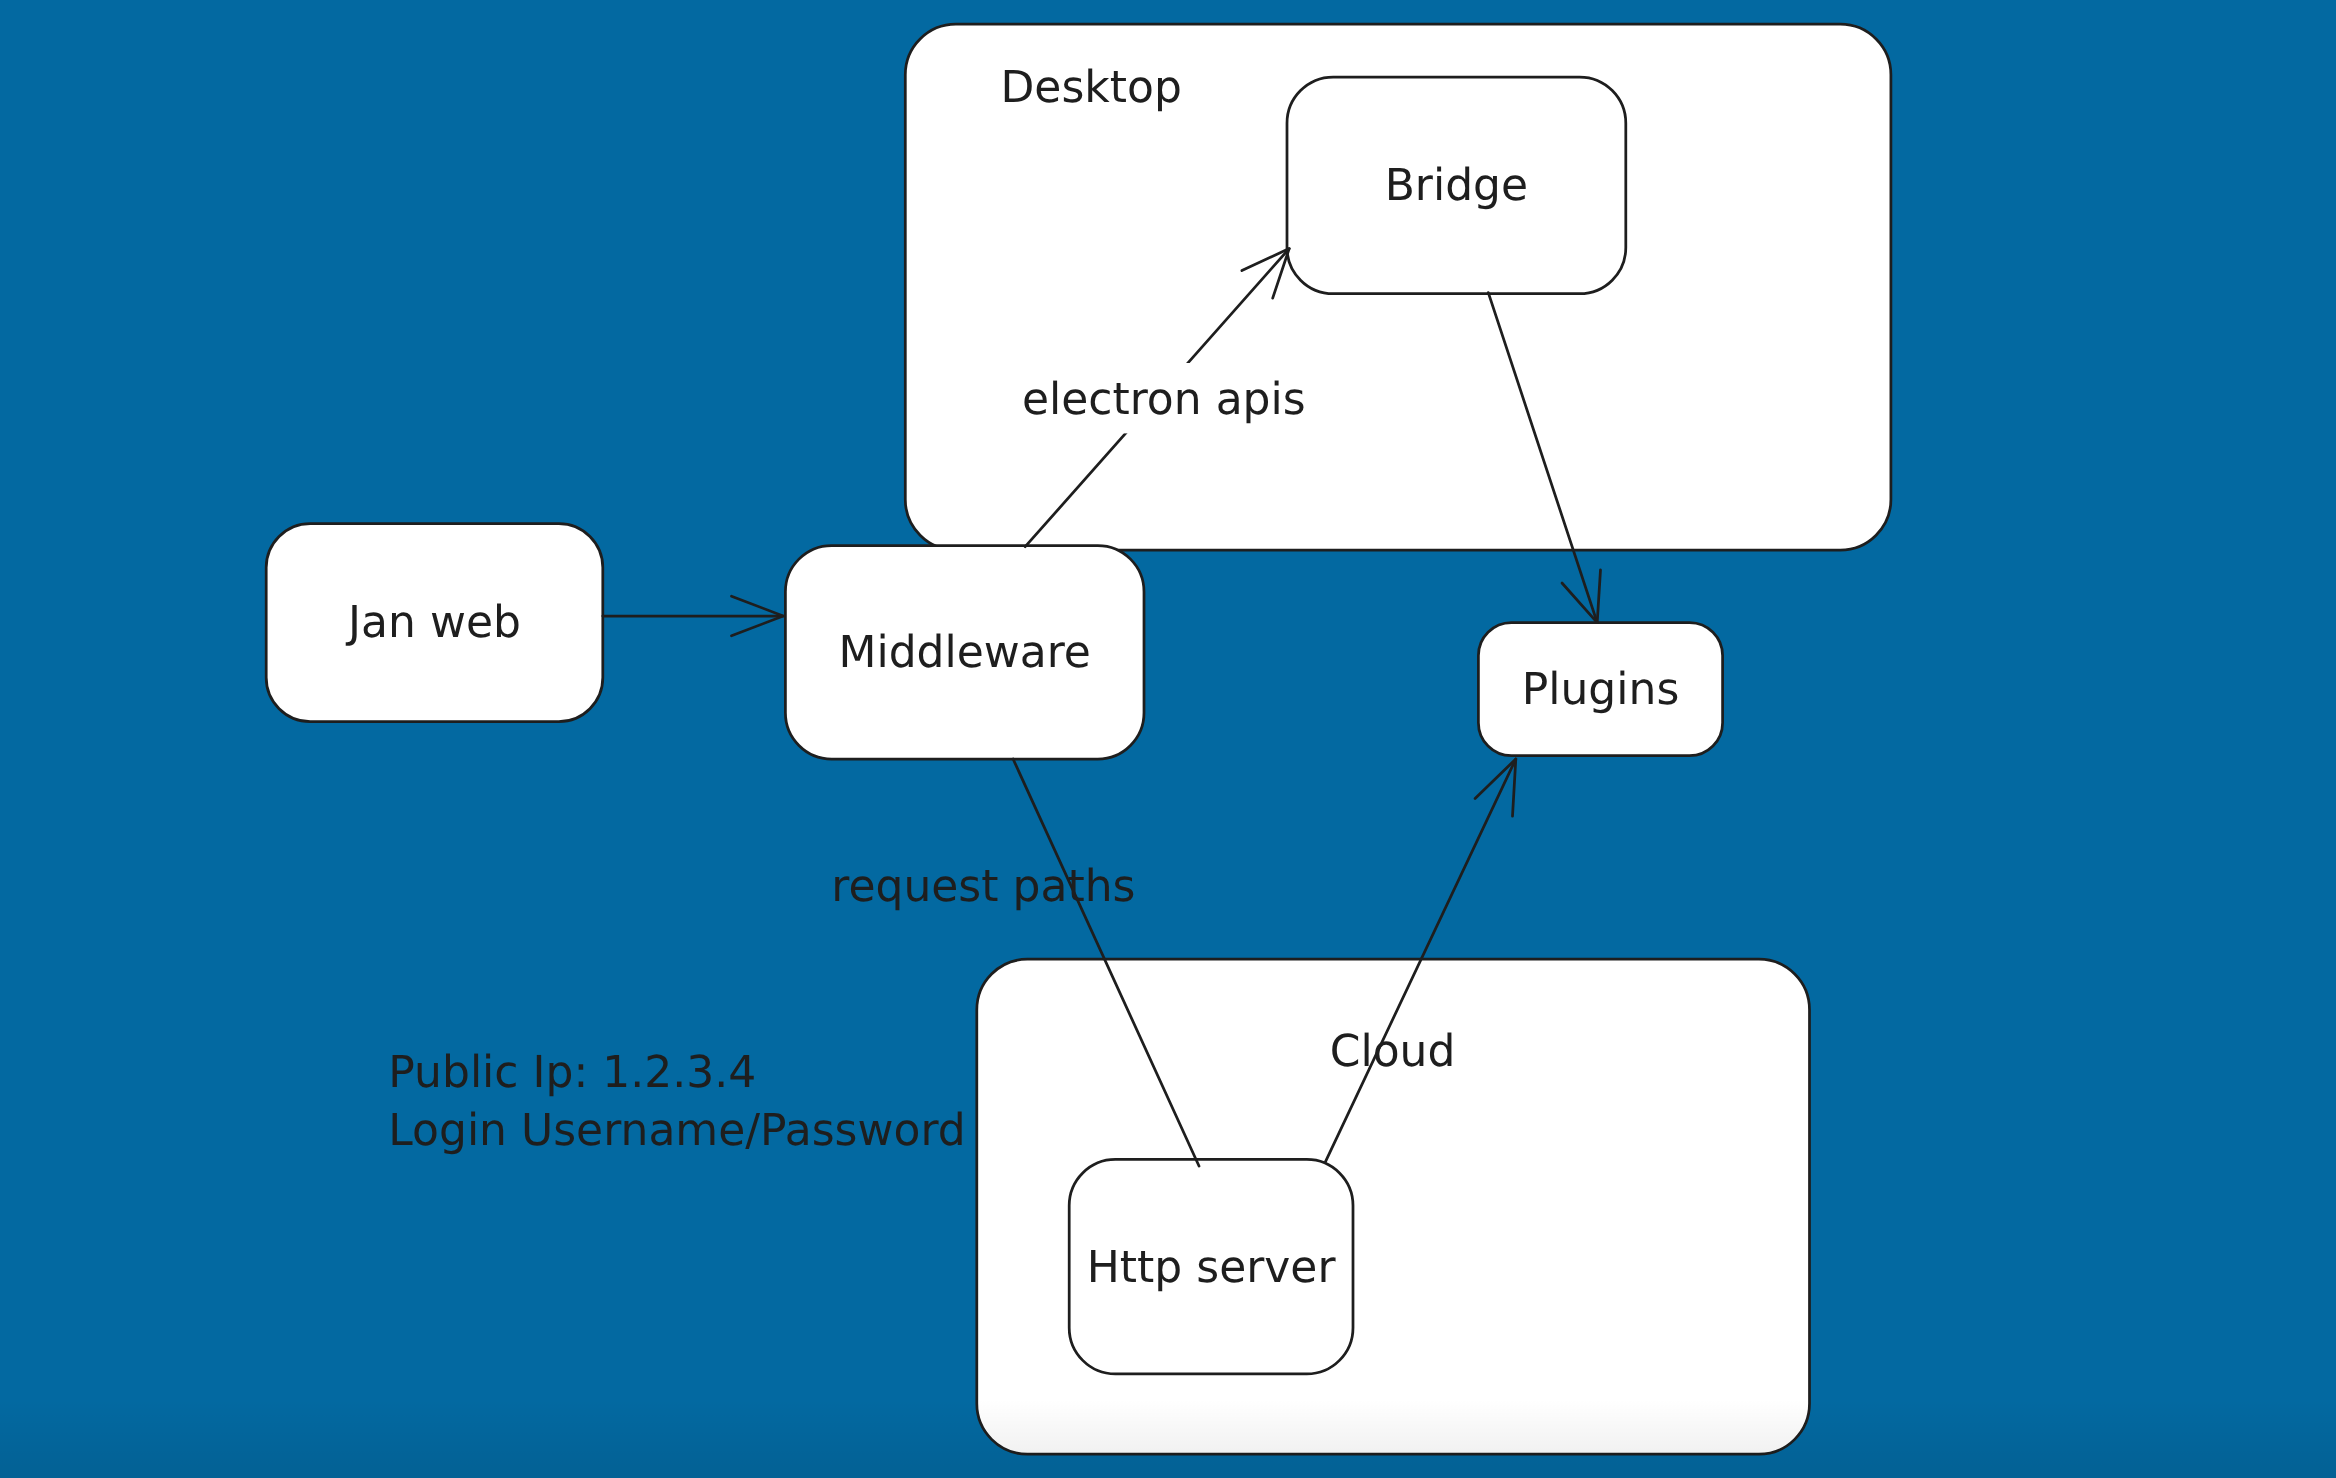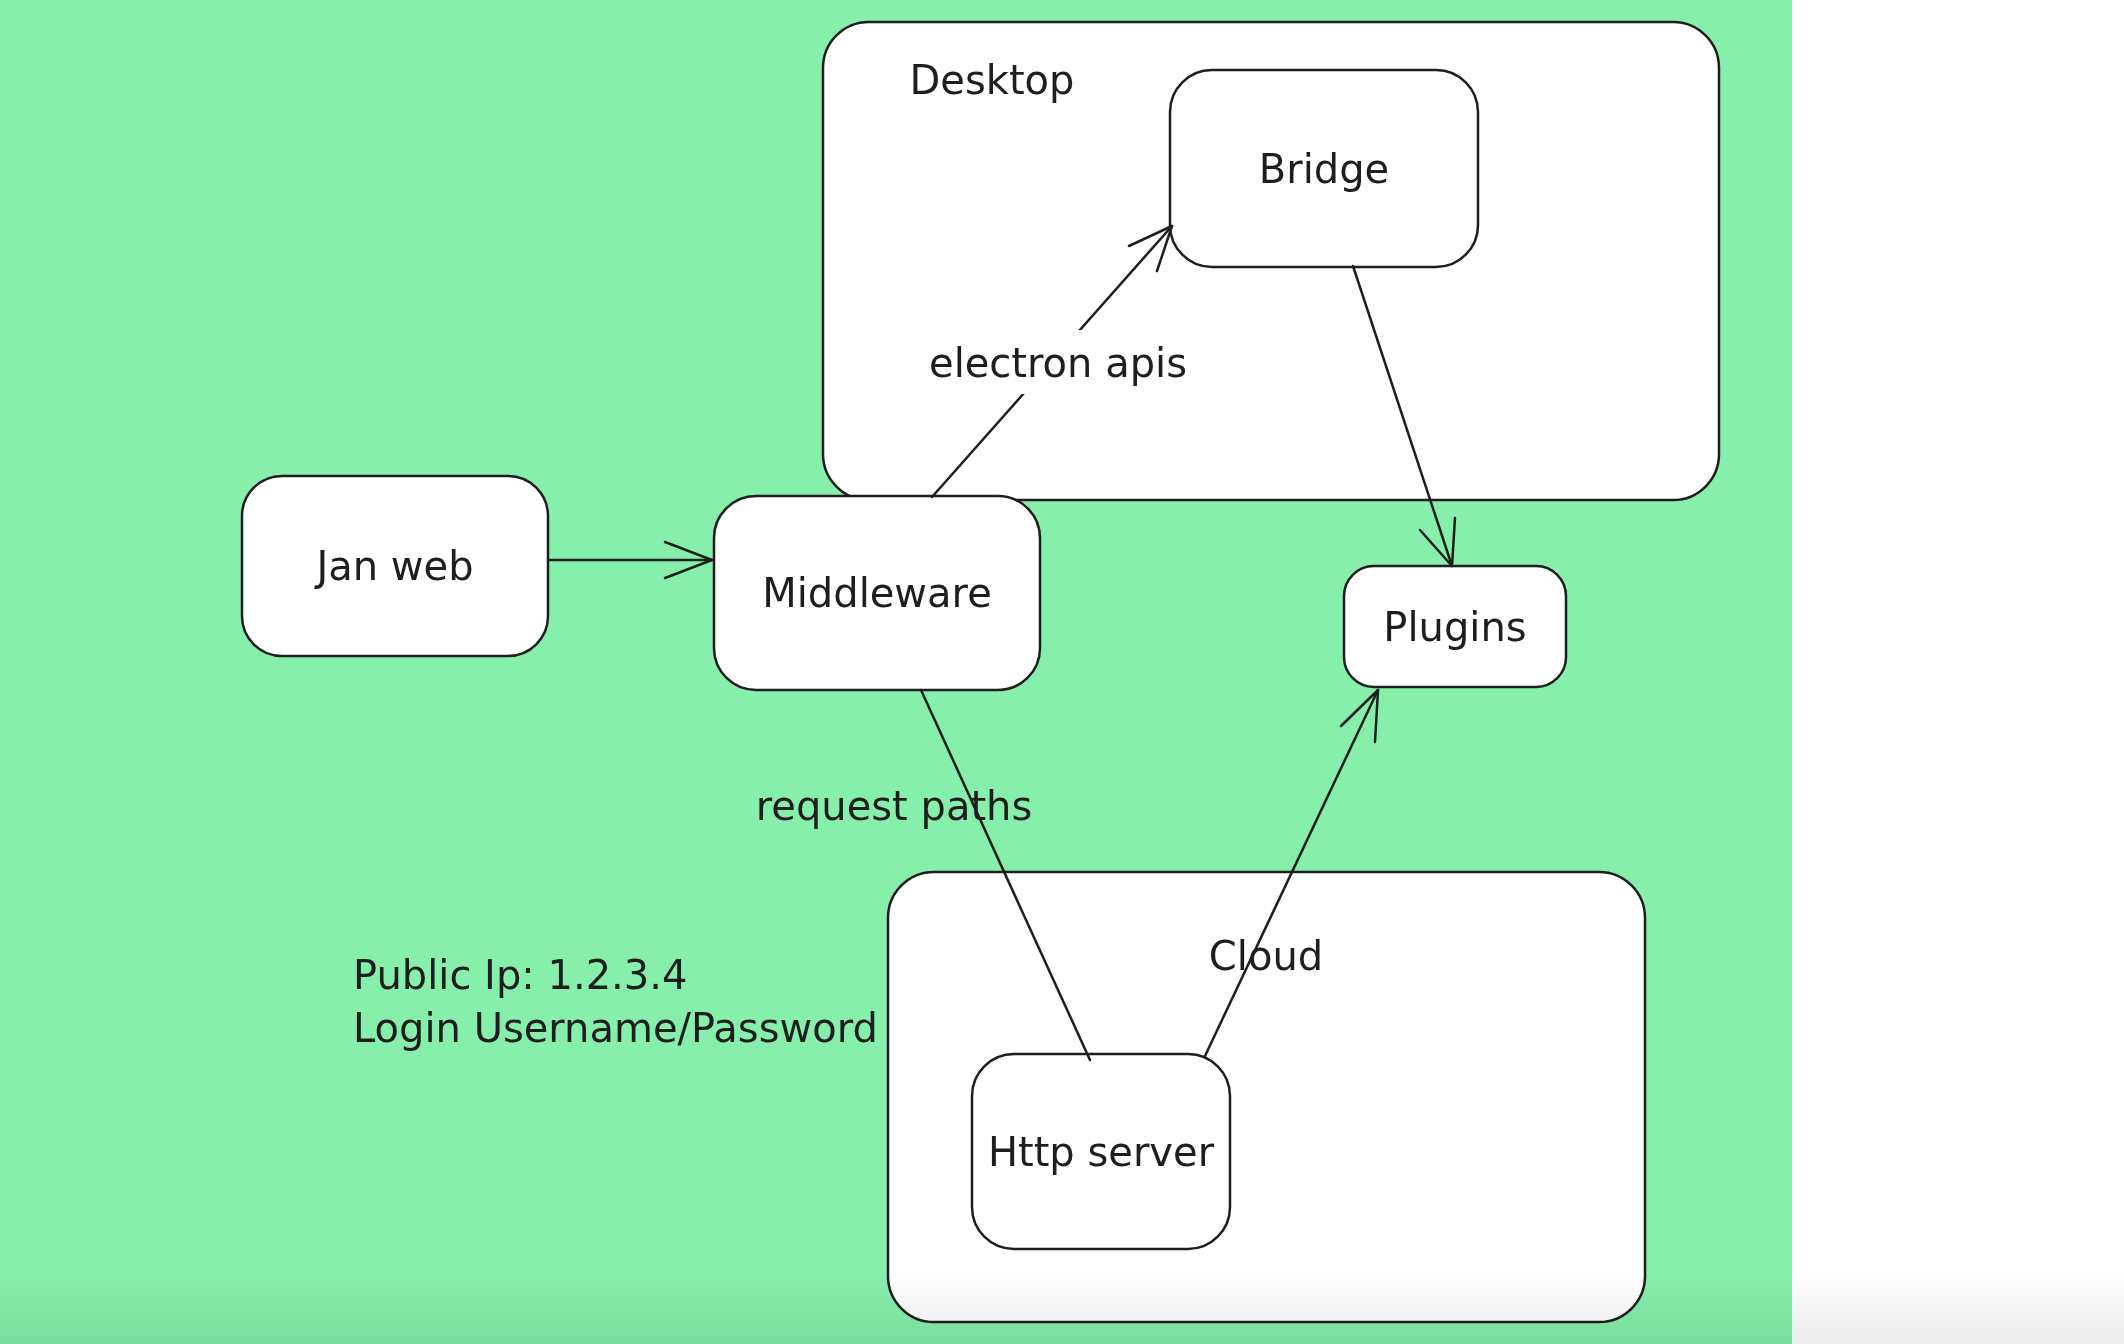--- a/index.html
+++ b/index.html
@@ -6,23 +6,23 @@
     margin: 0;
     padding: 0;
     background: #ffffff;
     width: 2124px;
     height: 1344px;
     overflow: hidden;
     font-family: "DejaVu Sans", "Liberation Sans", sans-serif;
   }
   .canvas {
     position: relative;
-    width: 1792px;
+    width: 2124px;
     height: 1344px;
-    background: #86efac;
+    background: #0369a1;
   }
   svg { display: block; }
   .shape {
     fill: #ffffff;
     stroke: #1e1e1e;
     stroke-width: 2.5;
   }
   .container-shape {
     fill: #ffffff;
     stroke: #1e1e1e;

